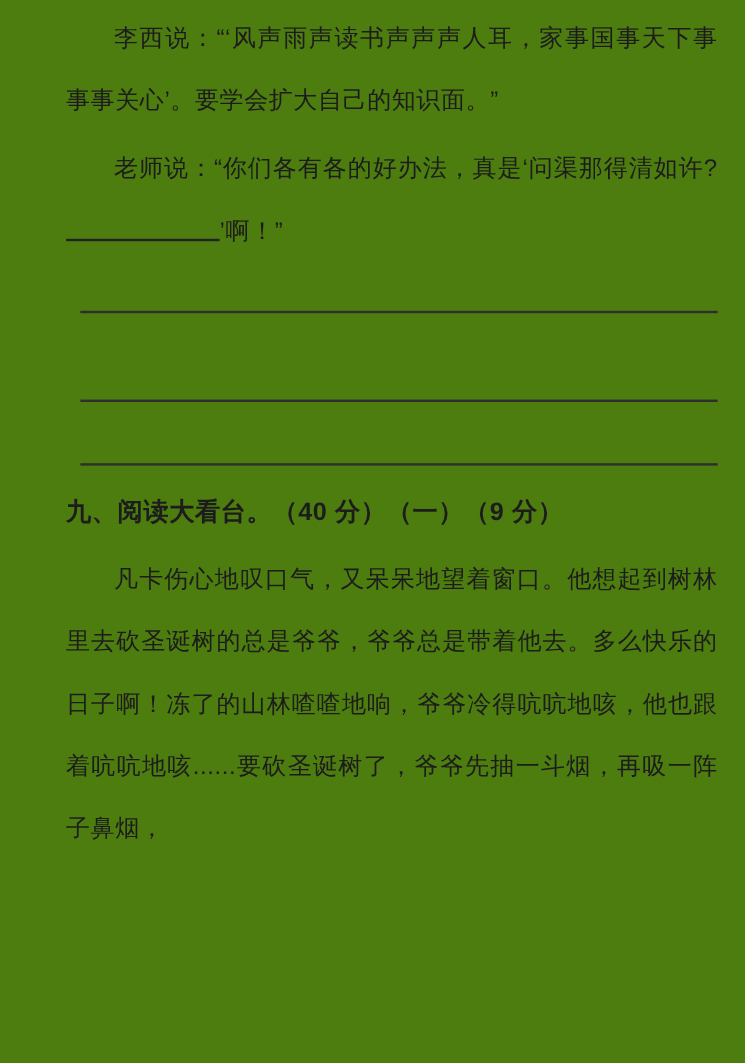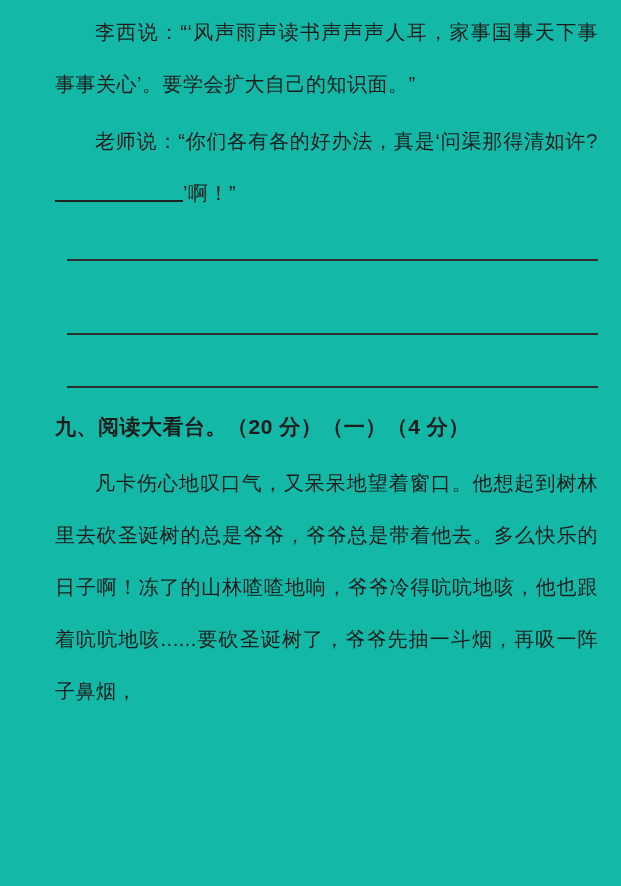--- a/index.html
+++ b/index.html
@@ -1,21 +1,21 @@
 <!DOCTYPE html>
 <html><head>
 <meta charset="utf-8">
 <style>
   html,body{margin:0;padding:0;}
   body{background:#ffffff;}
   .page{
     position:relative;
     width:621px;
     height:886px;
-    background:#14b8a6;
+    background:#4d7c0f;
     overflow:hidden;
     font-family:"Liberation Sans","DejaVu Sans",sans-serif;
     color:#1c1c1c;
     box-sizing:border-box;
   }
   .content{
     margin-left:55px;
     margin-right:23px;   
     padding-top:6px;
   }
@@ -68,18 +68,18 @@
     <p class="para indent dialog-teacher"><span>老师说：“你们各有各的好办法，真是‘问渠那得清如许?</span><span class="blank-underline"></span><span>’啊！”</span></p>
 
 
 
     <div class="answer-area">
         <div class="answer-line"></div>
         <div class="answer-line"></div>
         <div class="answer-line"></div>
       </div>
 
-    <h2 class="sec-heading heading-nine">九、阅读大看台。（20 分）（一）（4 分）</h2>
+    <h2 class="sec-heading heading-nine">九、阅读大看台。（40 分）（一）（9 分）</h2>
 
     <p class="para indent passage">凡卡伤心地叹口气，又呆呆地望着窗口。他想起到树林里去砍圣诞树的总是爷爷，爷爷总是带着他去。多么快乐的日子啊！冻了的山林喳喳地响，爷爷冷得吭吭地咳，他也跟着吭吭地咳......要砍圣诞树了，爷爷先抽一斗烟，再吸一阵子鼻烟，</p>
 
   </div>
 </div>
 
 </body></html>

